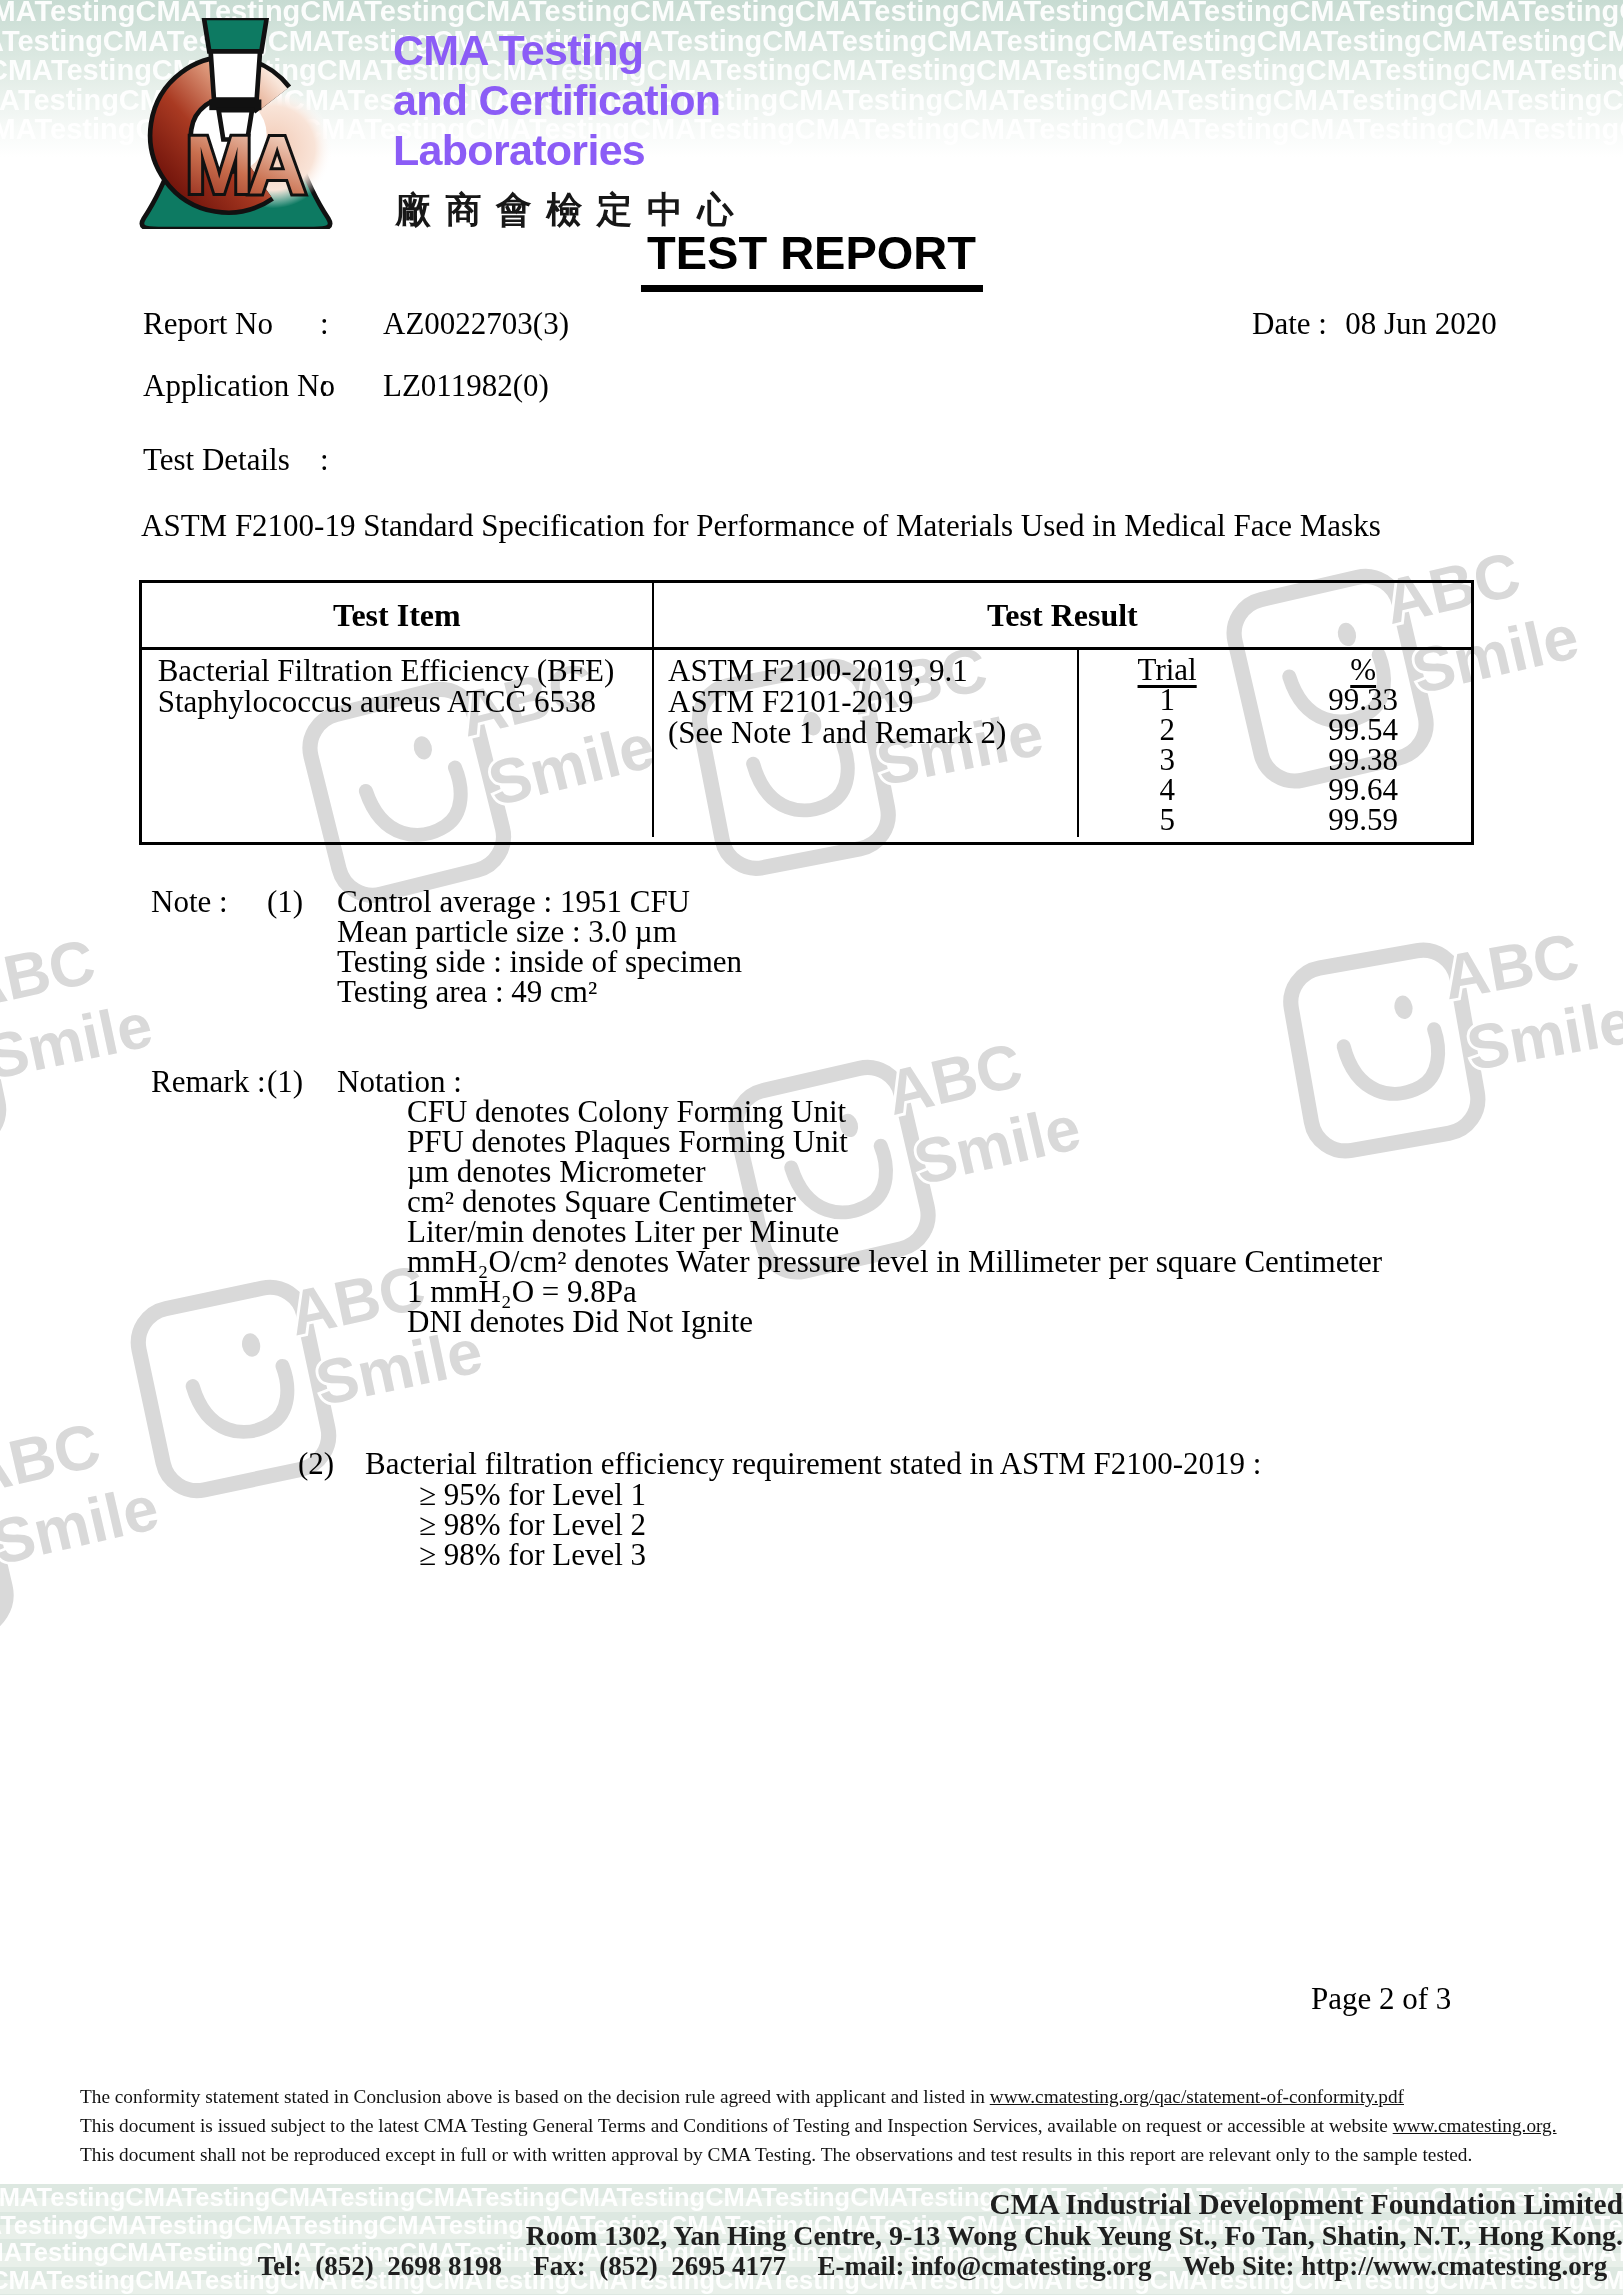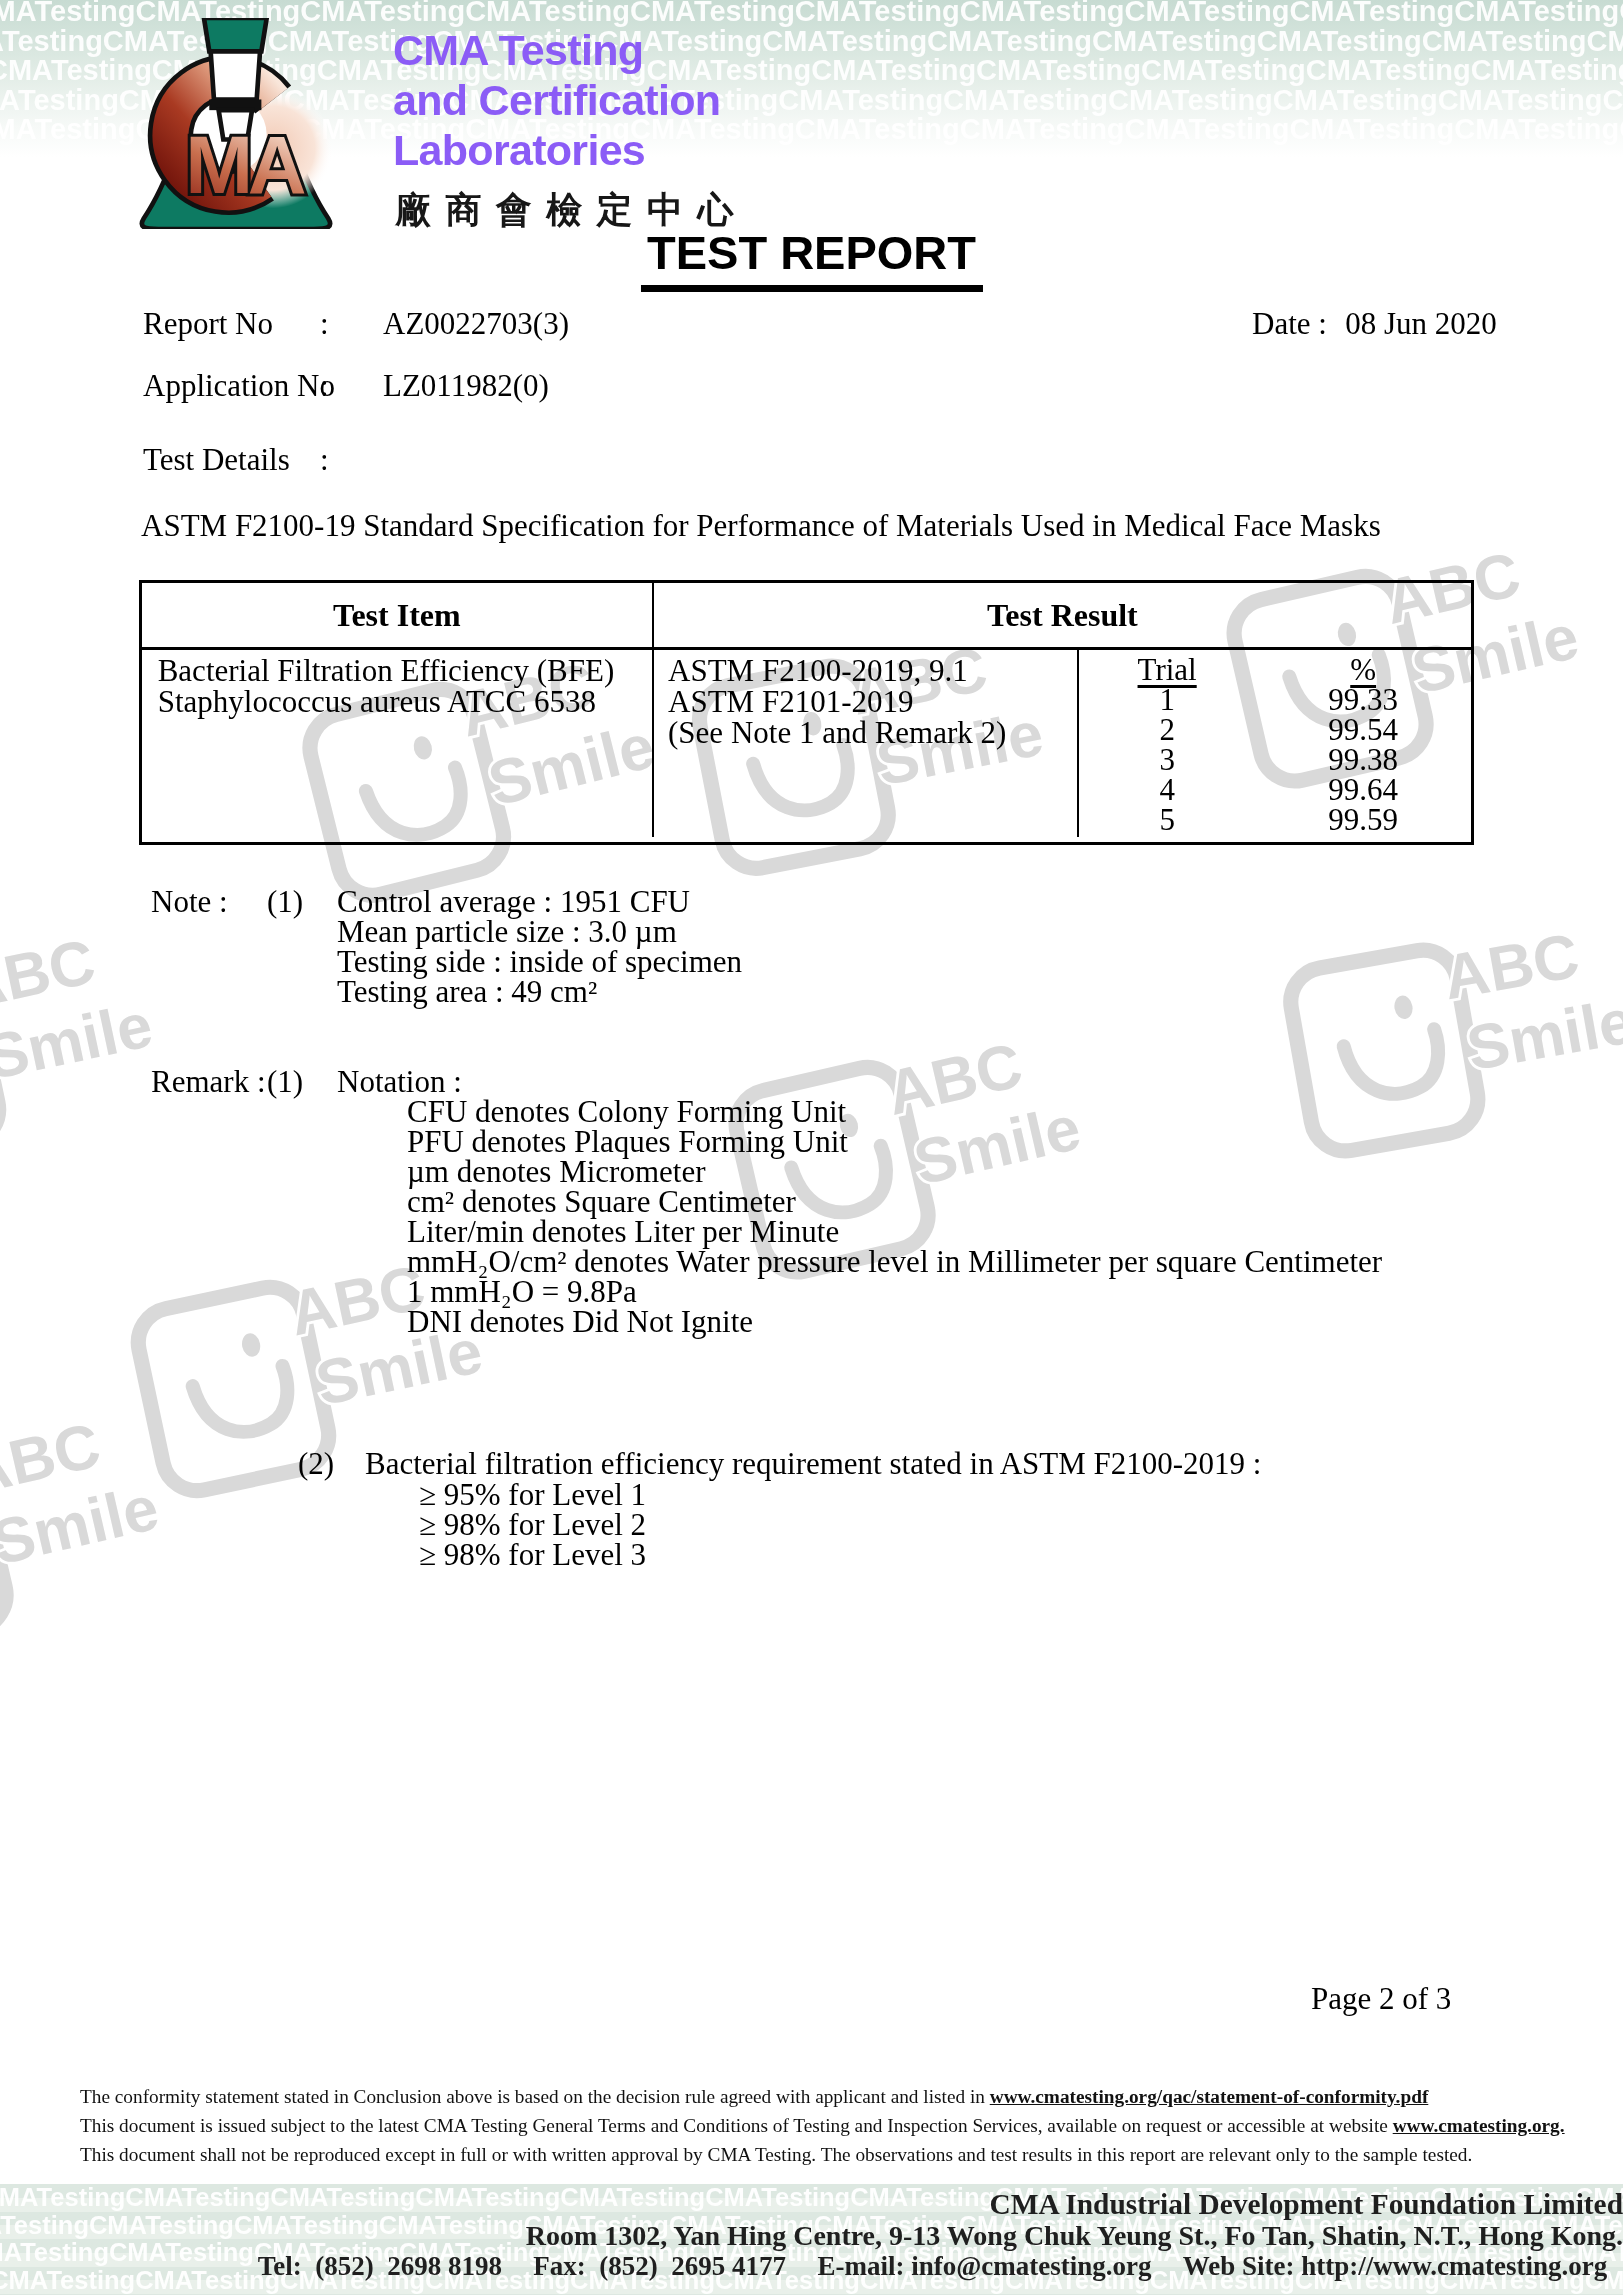--- a/index.html
+++ b/index.html
@@ -53,21 +53,21 @@
   .reshead span{text-decoration:underline;text-underline-offset:4.6px;}
 
   
   .sec{font-size:31px;line-height:30px;}
   .notelines div,.notation div,.levels div{white-space:nowrap;}
 
   .pagelabel{position:absolute;left:1311px;top:1981px;font-size:31px;}
 
   
   .legal{position:absolute;left:80px;font-size:19.3px;line-height:19.6px;color:#111;white-space:nowrap;}
-  .legal u{text-decoration:underline;font-weight:bold;}
+  .legal u{text-decoration:underline;}
 
   
   .footline{position:absolute;left:0;width:1623px;text-align:right;font-weight:700;color:#1f1f1f;white-space:nowrap;}
   .footco{top:2188px;font-size:29.4px;}
   .footaddr{top:2220px;font-size:28px;}
   .footcontact{top:2251px;font-size:27px;}
   .footcontact span{white-space:pre;margin:0 15.7px;}
 </style>
 </head>
 <body>

